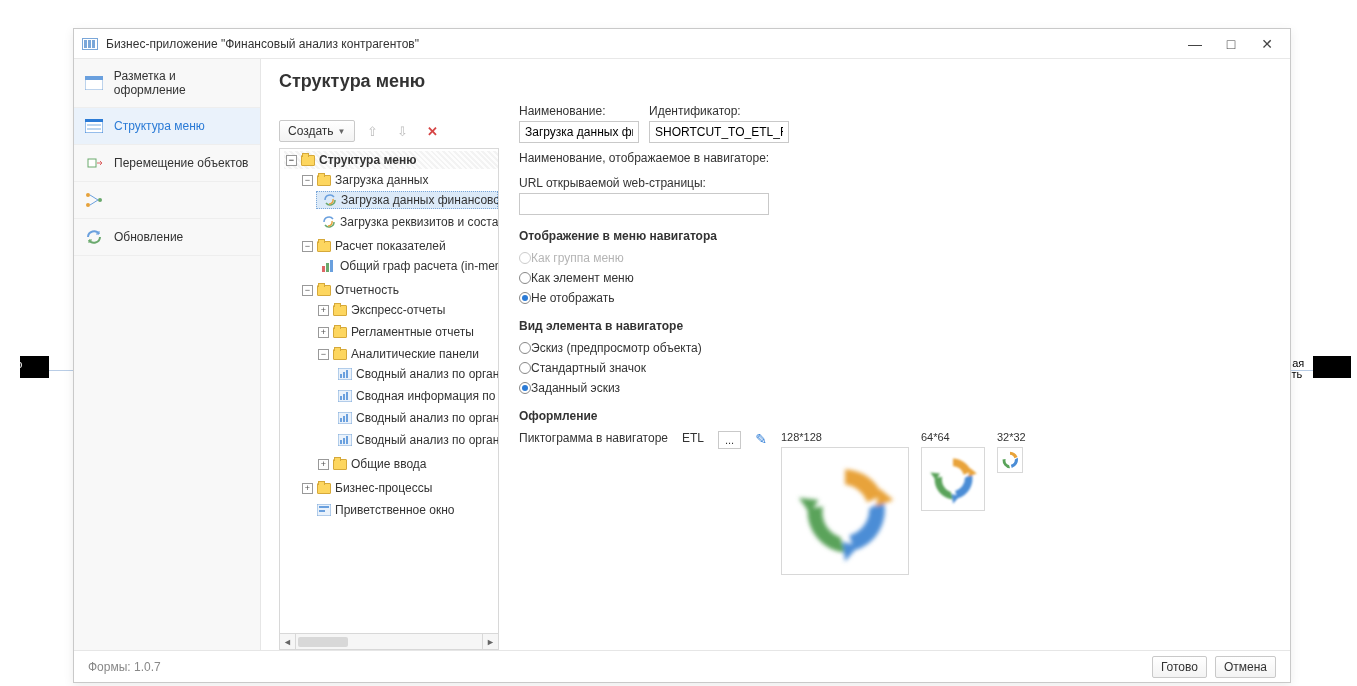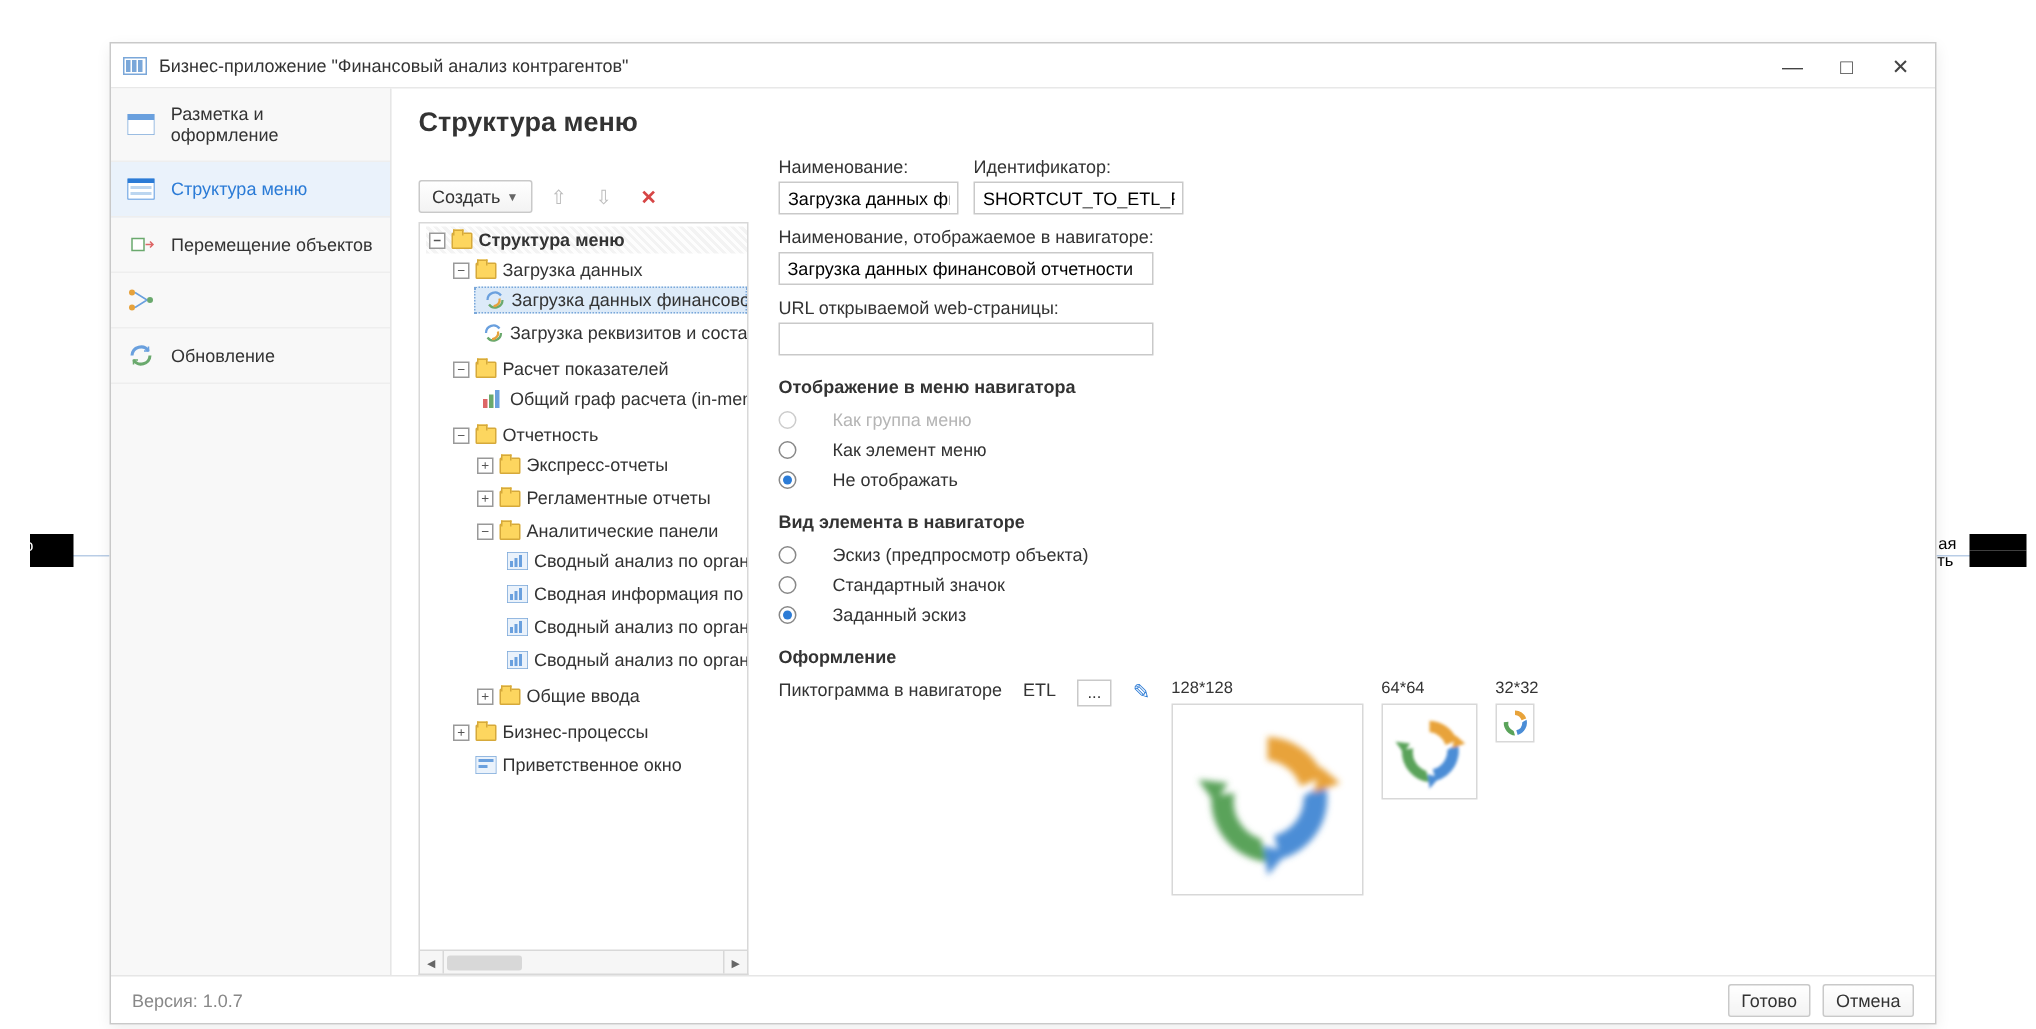--- a/index.html
+++ b/index.html
@@ -41,21 +41,21 @@
 .hscroll .thumb { width: 50px; height: 10px; background: #d8d8d8; border-radius: 2px; margin-left: 2px; }
 .form { flex: 1; min-width: 0; }
 .form-row1 { display: flex; gap: 10px; }
 .form-field { display: flex; flex-direction: column; margin-bottom: 8px; }
 .form-field label { margin-bottom: 3px; }
 .form-field input { border: 1px solid #c9c9c9; padding: 3px 5px; font-size: 12px; background: #fff; }
 .form-field.f1 input { width: 120px; }
 .form-field.f2 input { width: 140px; }
 .form-field.w input { width: 250px; }
 .section-h { font-weight: 600; margin: 14px 0 8px 0; }
-.radio-row { display: flex; align-items: center; gap: 24px; margin-bottom: 6px; font-size: 12px; }
+.radio-row { display: flex; align-items: center; gap: 0; margin-bottom: 6px; font-size: 12px; }
 .radio { width: 12px; height: 12px; border: 1px solid #888; border-radius: 50%; display: flex; align-items: center; justify-content: center; }
 .radio.on::after { content: ""; width: 6px; height: 6px; background: #2b7bd6; border-radius: 50%; }
 .radio.disabled { border-color: #ccc; }
 .disabled-text { color: #b5b5b5; }
 .designrow { display: flex; align-items: flex-start; gap: 14px; margin-top: 6px; }
 .box { border: 1px solid #c9c9c9; padding: 2px 6px; font-size: 11px; background: #fff; cursor: pointer; }
 .pencil { color: #2b7bd6; font-size: 14px; cursor: pointer; }
 .thumbs { display: flex; align-items: flex-start; gap: 12px; }
 .thumb-block { display: flex; flex-direction: column; }
 .thumb-block .lbl { font-size: 11px; margin-bottom: 4px; }
@@ -371,21 +371,20 @@
               <label>Наименование:</label>
               <input value="Загрузка данных фин" style="">
             </div>
             <div class="form-field f2">
               <label>Идентификатор:</label>
               <input value="SHORTCUT_TO_ETL_F" style="">
             </div>
           </div>
           <div class="form-field w">
             <label>Наименование, отображаемое в навигаторе:</label>
-            <input value="Загрузка данных финансовой отчетности" style="">
           </div>
           <div class="form-field w">
             <label>URL открываемой web-страницы:</label>
             <input value="" style="">
           </div>
 
           <div class="section-h">Отображение в меню навигатора</div>
           <div class="radio-row">
               <span class="radio disabled"></span>
               <span class="disabled-text">Как группа меню</span>
@@ -471,19 +470,19 @@
                 </div>
               </div>
             </div>
           </div>
         </div>
       </div>
     </div>
   </div>
 
   <div class="footer">
-    <span class="ver">Версия: 1.0.7</span>
+    <span class="ver">Формы: 1.0.7</span>
     <div class="btns">
       <div class="btn">Готово</div>
       <div class="btn">Отмена</div>
     </div>
   </div>
 </div>
 
 </body></html>

